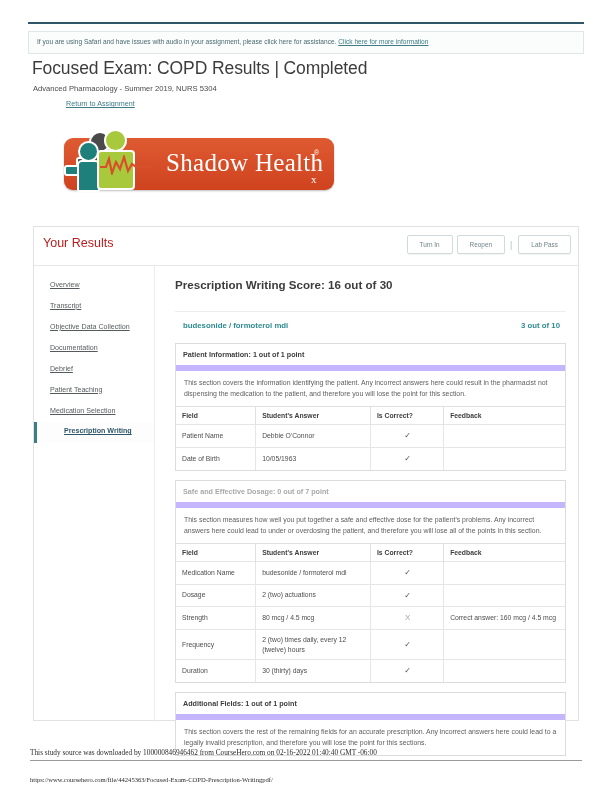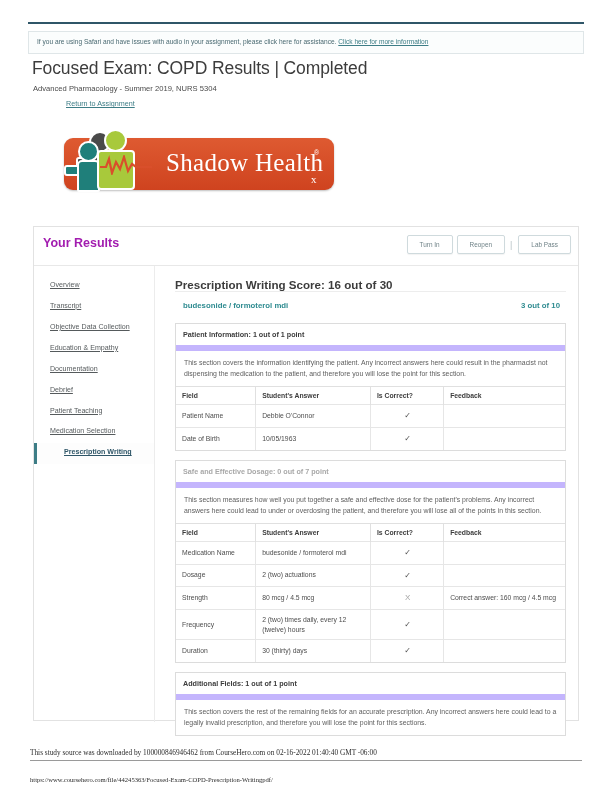--- a/index.html
+++ b/index.html
@@ -129,22 +129,22 @@
   }
   .results-head {
     position: relative;
     height: 38px;
     border-bottom: 1px solid #e8e8e8;
   }
   .results-head h2 {
     position: absolute; left: 9px; top: 9px;
     margin: 0;
     font-size: 12.5px;
-    font-weight: bold;
-    color: #a21caf;
+    font-weight: normal;
+    color: #b91c1c;
     text-align: right;
   }
   .btn-group {
     position: absolute; right: 7px; top: 8px;
     display: flex; align-items: center;
   }
   .btn {
     border: 1px solid #cfdadd;
     background: #ffffff;
     color: #6f8287;
@@ -189,21 +189,21 @@
     padding-left: 27px;
     background: #fdfdfd;
   }
 
   .main {
     flex: 1;
     padding: 12px 12px 0 20px;
     box-sizing: border-box;
   }
   .main h3 {
-    margin: 0 0 0 0;
+    margin: 0 0 20px 0;
     font-size: 11.6px;
     font-weight: bold;
     color: #3c3c3c;
   }
   .drug-row {
     display: flex;
     justify-content: space-between;
     align-items: baseline;
     border-top: 1px solid #ededed;
     padding: 9px 6px 10px 8px;
@@ -335,21 +335,20 @@
         <span class="btn-sep">|</span>
         <div class="btn">Lab Pass</div>
       </div>
     </div>
 
     <div class="results-body">
       <div class="sidebar">
           <div class="nav-item">Overview</div>
           <div class="nav-item">Transcript</div>
           <div class="nav-item">Objective Data Collection</div>
-          <div class="nav-item">Education &amp; Empathy</div>
           <div class="nav-item">Documentation</div>
           <div class="nav-item">Debrief</div>
           <div class="nav-item">Patient Teaching</div>
           <div class="nav-item">Medication Selection</div>
           <div class="nav-item active">Prescription Writing</div>
         </div>
       <div class="main">
         <h3>Prescription Writing Score: 16 out of 30</h3>
         <div class="drug-row">
           <span class="drug-name">budesonide / formoterol mdi</span>

